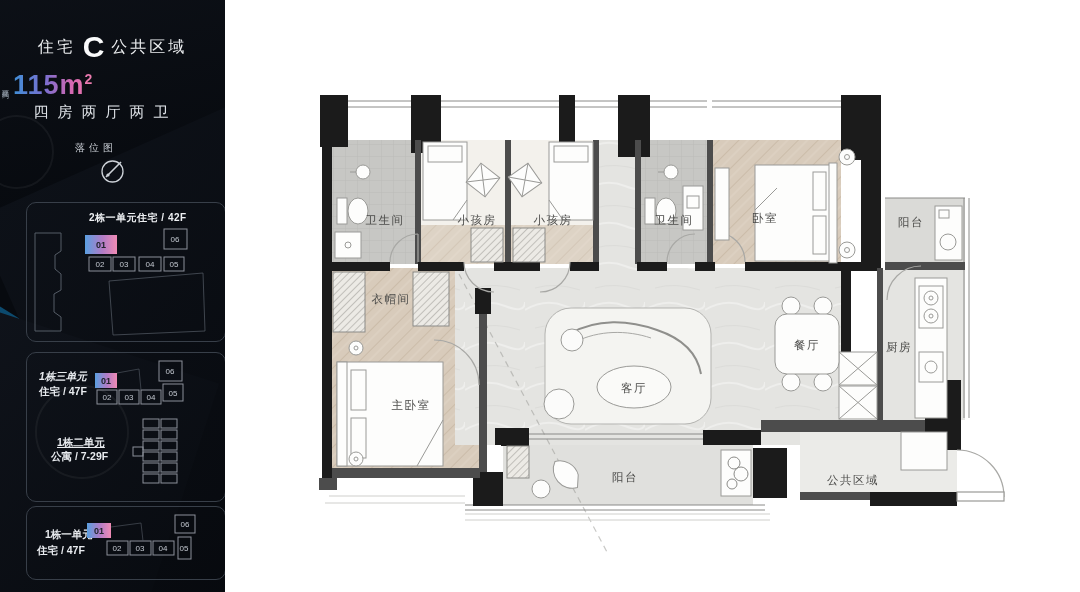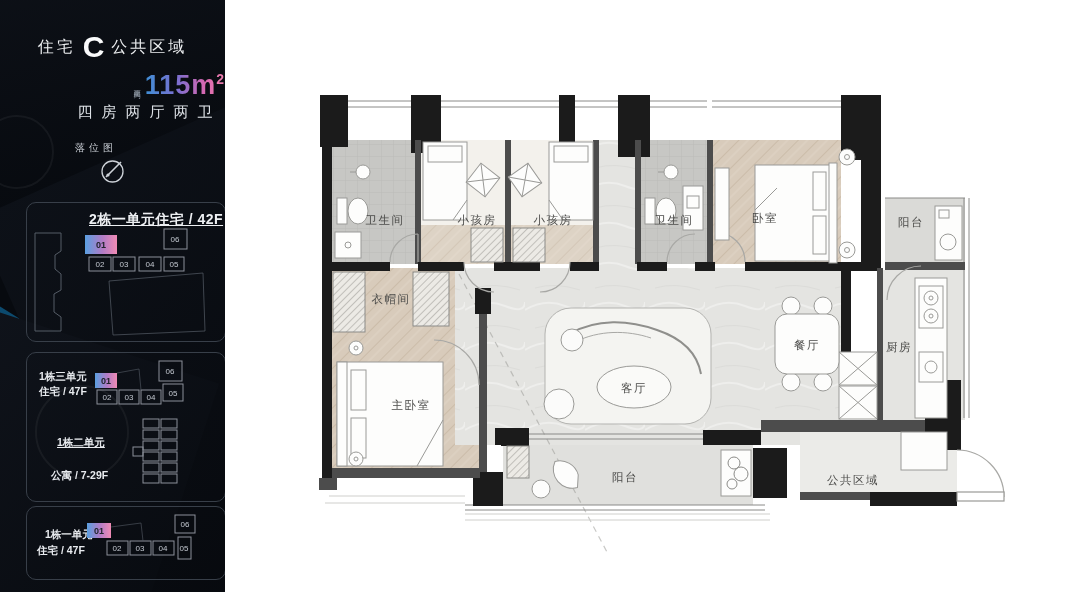--- a/index.html
+++ b/index.html
@@ -11,37 +11,37 @@
   .sidebar{position:absolute;left:0;top:0;width:225px;height:592px;background:#0c4a6e;overflow:hidden;}
   .facet{position:absolute;background:linear-gradient(135deg,#11151d 0%,#070a0f 70%);}
   .f1{width:420px;height:420px;left:-160px;top:-120px;transform:rotate(32deg);}
   .f2{width:380px;height:500px;left:60px;top:120px;transform:rotate(-24deg);background:linear-gradient(160deg,#0d1118,#05070b);}
   .f3{width:300px;height:300px;left:-120px;top:330px;transform:rotate(18deg);background:linear-gradient(120deg,#10141c,#080b10);}
   .wm{position:absolute;border:2px solid #ffffff;border-radius:50%;opacity:.05;}
   .hdr{position:absolute;left:0;top:0;width:225px;text-align:center;color:#f1f2f4;}
   .title-row{position:absolute;top:32px;left:0;width:225px;display:flex;align-items:center;justify-content:center;gap:7px;}
   .t-small{font-size:16px;letter-spacing:3px;color:#eceef0;}
   .t-big{font-size:30px;font-weight:700;color:#fafbfc;line-height:1;}
-  .area-row{position:absolute;top:70px;left:0;width:225px;display:flex;align-items:center;justify-content:flex-end;gap:3px;}
+  .area-row{position:absolute;top:70px;left:0;width:225px;display:flex;align-items:center;justify-content:flex-start;gap:3px;}
   .area-prefix{writing-mode:vertical-rl;font-size:7px;color:#8d97a3;letter-spacing:1px;}
   .area-num{font-size:27px;font-weight:700;letter-spacing:1px;
     background:linear-gradient(90deg,#3f8fd6 0%,#7a6fd0 40%,#d868b0 75%,#ef7fae 100%);
     -webkit-background-clip:text;background-clip:text;color:transparent;}
   .area-num sup{font-size:14px;}
   .spec{position:absolute;top:103px;left:0;width:202px;text-align:center;font-size:15px;
-        letter-spacing:9px;color:#dde1e6;text-indent:9px;padding-left:44px;}
+        letter-spacing:9px;color:#dde1e6;text-indent:9px;}
   .locator{position:absolute;top:141px;left:0;width:188px;text-align:center;font-size:10px;
         letter-spacing:4px;color:#c9ced5;text-indent:4px;}
   .compass{position:absolute;top:158px;left:99px;}
 
   .panel{position:absolute;left:26px;width:198px;border:1px solid #383f49;border-radius:10px;color:#e7eaee;}
   .p1{top:202px;height:138px;}
   .p2{top:352px;height:148px;}
   .p3{top:506px;height:72px;}
-  .panel-title{position:absolute;font-size:14px;font-weight:700;letter-spacing:.5px;color:#eef0f3;white-space:nowrap;text-decoration:underline;}
+  .panel-title{position:absolute;font-size:10px;font-weight:700;letter-spacing:.5px;color:#eef0f3;white-space:nowrap;}
   .blk-label{position:absolute;font-size:10.5px;font-weight:700;color:#e8ebef;line-height:15px;white-space:nowrap;}
   .unit-box{fill:none;stroke:#8b909a;stroke-width:1;}
   .unit-num{fill:#c3c8d0;font-size:8px;text-anchor:middle;}
   .hl-num{fill:#20242c;font-size:9px;font-weight:700;text-anchor:middle;}
   .outline{fill:none;stroke:#555c66;stroke-width:1;}
 
   
   .plan{position:absolute;left:225px;top:0;width:855px;height:592px;background:#ffffff;}
   .room-label{fill:#4c4c4a;font-size:11.5px;letter-spacing:1.5px;text-anchor:middle;}
   .wall{fill:#1b1b1b;}
@@ -103,39 +103,39 @@
         <rect class="unit-box" x="112" y="30" width="22" height="14"></rect>
           <text class="unit-num" x="123" y="40">04</text>
         <rect class="unit-box" x="137" y="30" width="20" height="14"></rect>
           <text class="unit-num" x="147" y="40">05</text>
         <rect class="unit-box" x="137" y="2" width="23" height="20"></rect>
           <text class="unit-num" x="148" y="15">06</text>
       </svg>
     </div>
 
     <div class="panel p2">
-      <div class="blk-label" style="left:12px;top:16px;">1栋三单元</div>
+      <div class="blk-label" style="left:12px;top:16px;font-style:italic;">1栋三单元</div>
       <div class="blk-label" style="left:12px;top:31px;">住宅 / 47F</div>
       <svg width="130" height="52" viewBox="0 0 130 52" style="position:absolute;left:64px;top:6px;">
         <rect x="4" y="14" width="22" height="15" fill="url(#hl)"></rect>
         <text class="hl-num" x="15" y="25">01</text>
         <rect class="unit-box" x="6" y="31" width="20" height="14"></rect>
           <text class="unit-num" x="16" y="41">02</text>
         <rect class="unit-box" x="28" y="31" width="20" height="14"></rect>
           <text class="unit-num" x="38" y="41">03</text>
         <rect class="unit-box" x="50" y="31" width="20" height="14"></rect>
           <text class="unit-num" x="60" y="41">04</text>
         <rect class="unit-box" x="72" y="25" width="20" height="17"></rect>
           <text class="unit-num" x="82" y="37">05</text>
         <rect class="unit-box" x="68" y="2" width="23" height="20"></rect>
           <text class="unit-num" x="79" y="15">06</text>
         <polyline class="outline" points="26,14 48,10 50,31" opacity=".6"></polyline>
       </svg>
       <div class="blk-label" style="left:30px;top:82px;text-decoration:underline;">1栋二单元</div>
-      <div class="blk-label" style="left:24px;top:115px;">公寓 / 7-29F</div>
+      <div class="blk-label" style="left:24px;top:96px;">公寓 / 7-29F</div>
       <svg width="60" height="74" viewBox="0 0 60 74" style="position:absolute;left:104px;top:64px;">
         <g class="unit-box">
           <rect x="12" y="2" width="16" height="9"></rect>
             <rect x="30" y="2" width="16" height="9"></rect>
           <rect x="12" y="13" width="16" height="9"></rect>
             <rect x="30" y="13" width="16" height="9"></rect>
           <rect x="12" y="24" width="16" height="9"></rect>
             <rect x="30" y="24" width="16" height="9"></rect>
           <rect x="12" y="35" width="16" height="9"></rect>
             <rect x="30" y="35" width="16" height="9"></rect>

